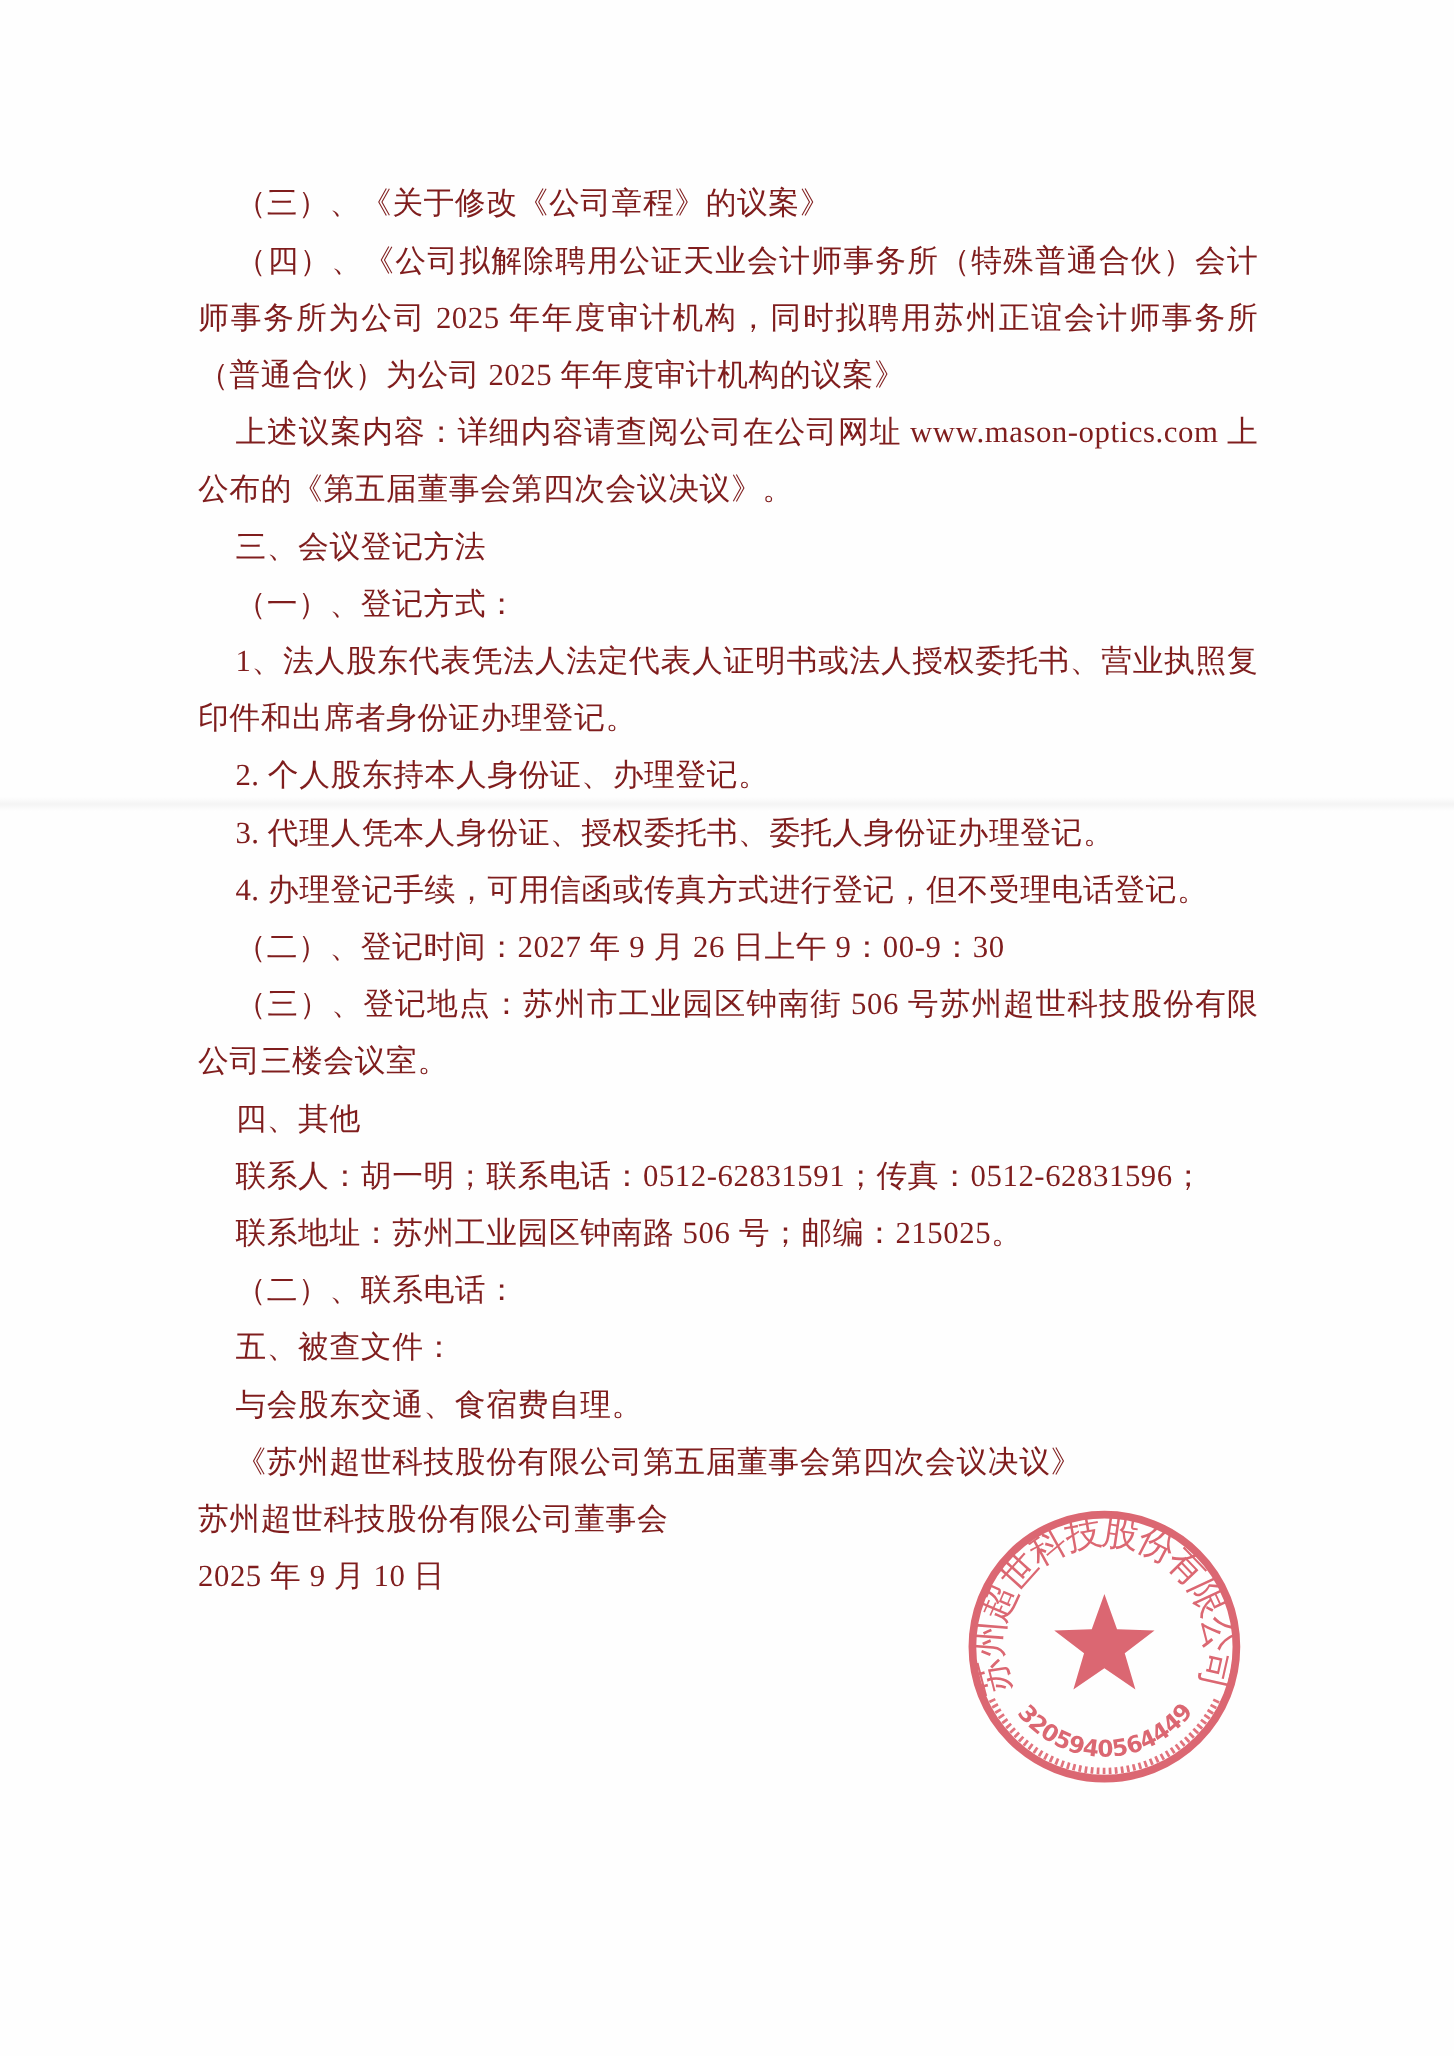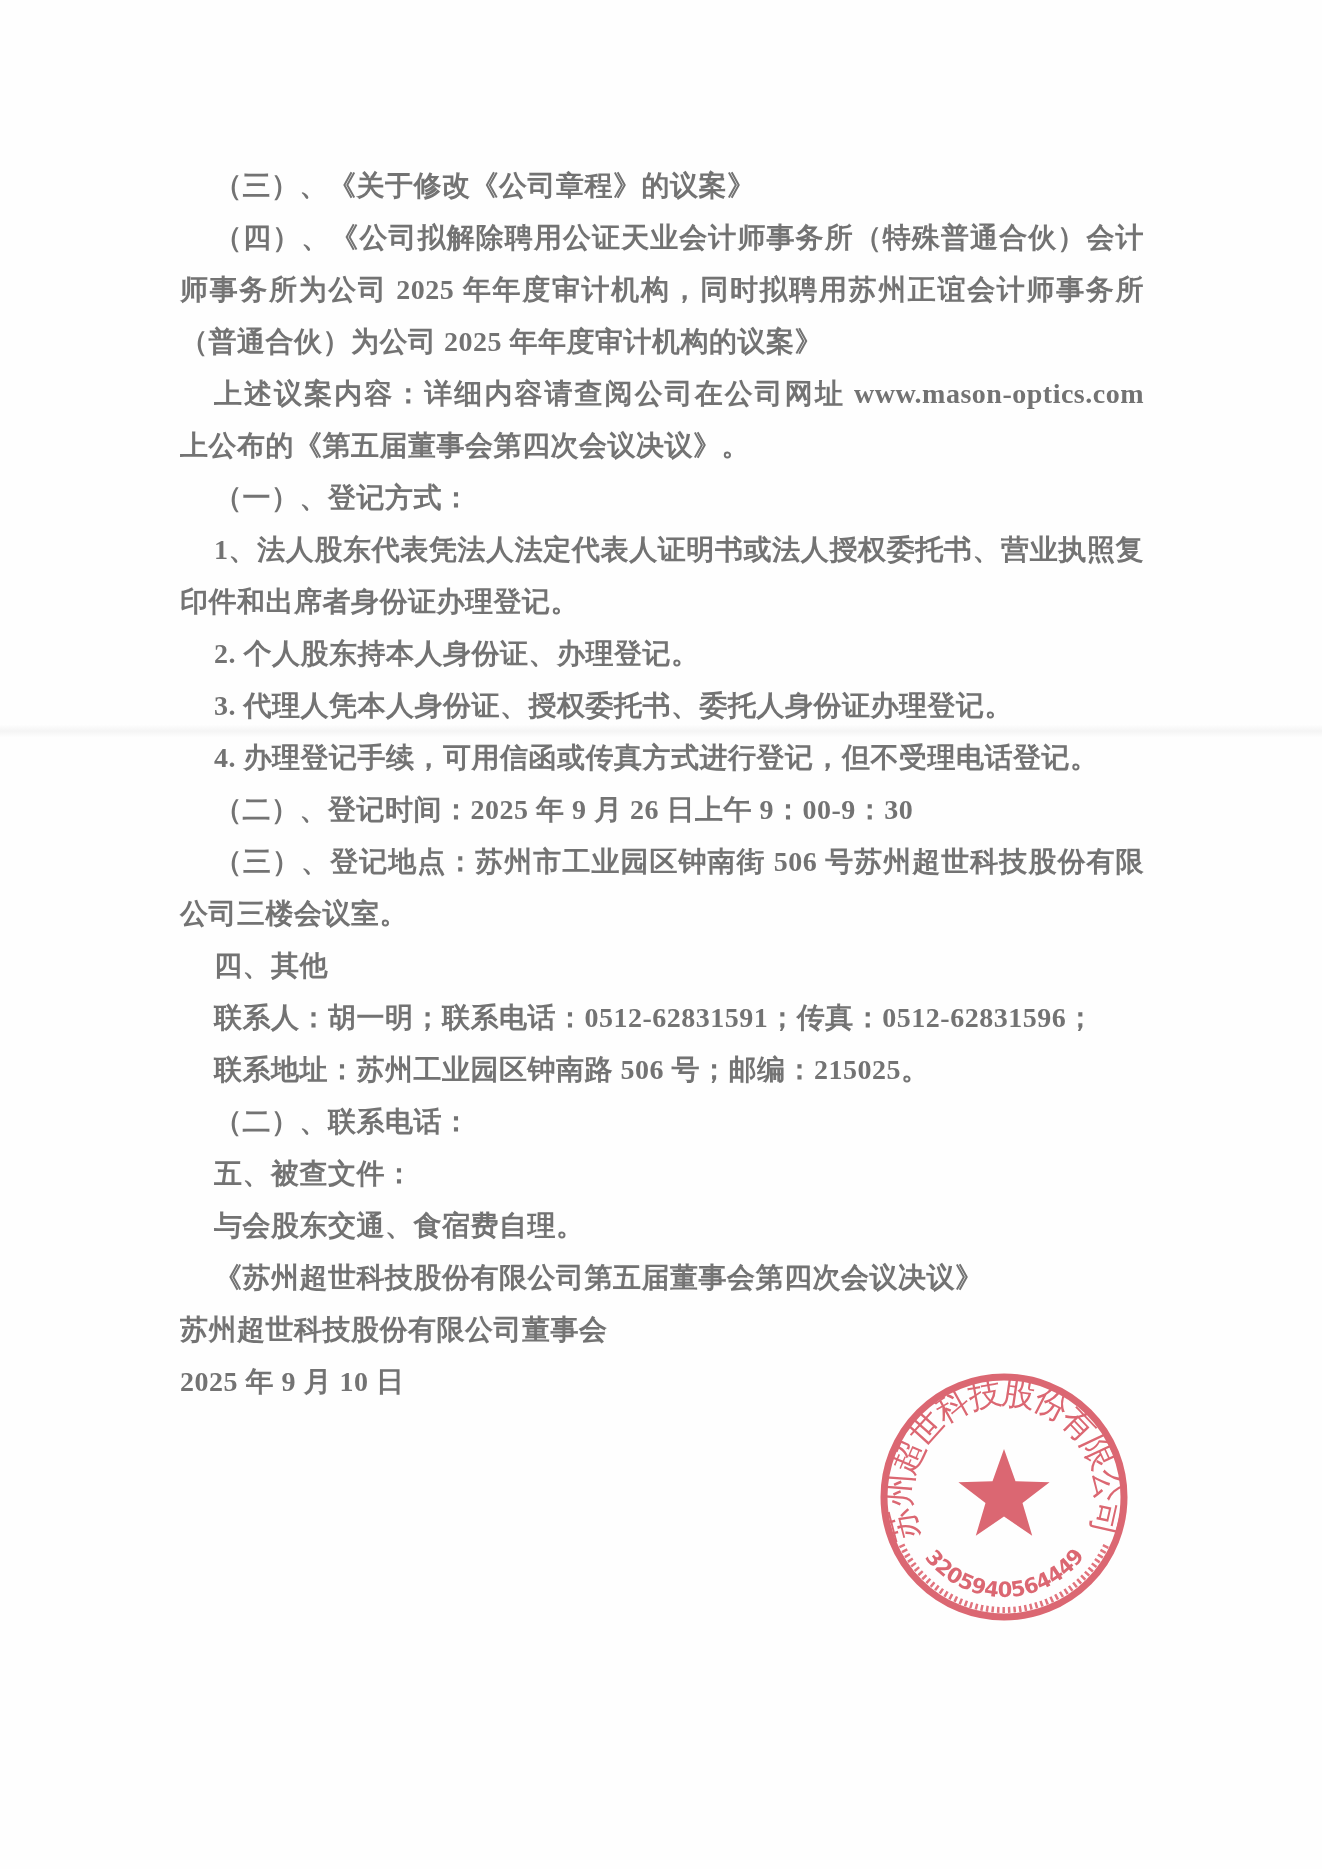--- a/index.html
+++ b/index.html
@@ -16,22 +16,21 @@
   }
   .scan-band {
     position: absolute;
     left: 0; right: 0; top: 724px; height: 14px;
     background: linear-gradient(#ffffff 0%, #f2f2f2 50%, #ffffff 100%);
     opacity: .8;
   }
   .doc {
     position: absolute;
     left: 180px; right: 178px; top: 160px;
-    color: #737373;
-    font-weight: bold;
+    color: #7f1d1d;
   }
   .doc p {
     margin: 0;
     font-size: 28px;
     line-height: 52px;
     text-align: justify;
     text-indent: 34px;
     letter-spacing: 0.5px;
   }
   .sig-line {
@@ -54,26 +53,27 @@
 <body>
 
 <div class="page">
 
   <div class="scan-band"></div>
 
   <div class="doc">
     <p>（三）、《关于修改《公司章程》的议案》</p>
     <p>（四）、《公司拟解除聘用公证天业会计师事务所（特殊普通合伙）会计师事务所为公司 2025 年年度审计机构，同时拟聘用苏州正谊会计师事务所（普通合伙）为公司 2025 年年度审计机构的议案》</p>
     <p>上述议案内容：详细内容请查阅公司在公司网址 www.mason-optics.com 上公布的《第五届董事会第四次会议决议》。</p>
+    <p>三、会议登记方法</p>
     <p>（一）、登记方式：</p>
     <p>1、法人股东代表凭法人法定代表人证明书或法人授权委托书、营业执照复印件和出席者身份证办理登记。</p>
     <p>2. 个人股东持本人身份证、办理登记。</p>
     <p>3. 代理人凭本人身份证、授权委托书、委托人身份证办理登记。</p>
     <p>4. 办理登记手续，可用信函或传真方式进行登记，但不受理电话登记。</p>
-    <p>（二）、登记时间：2025 年 9 月 26 日上午 9：00-9：30</p>
+    <p>（二）、登记时间：2027 年 9 月 26 日上午 9：00-9：30</p>
     <p>（三）、登记地点：苏州市工业园区钟南街 506 号苏州超世科技股份有限公司三楼会议室。</p>
     <p>四、其他</p>
     <p>联系人：胡一明；联系电话：0512-62831591；传真：0512-62831596；</p>
     <p>联系地址：苏州工业园区钟南路 506 号；邮编：215025。</p>
     <p>（二）、联系电话：</p>
     <p>五、被查文件：</p>
     <p>与会股东交通、食宿费自理。</p>
     <p>《苏州超世科技股份有限公司第五届董事会第四次会议决议》</p>
     <div class="sig-line">苏州超世科技股份有限公司董事会</div>
     <div class="sig-line">2025 年 9 月 10 日</div>

